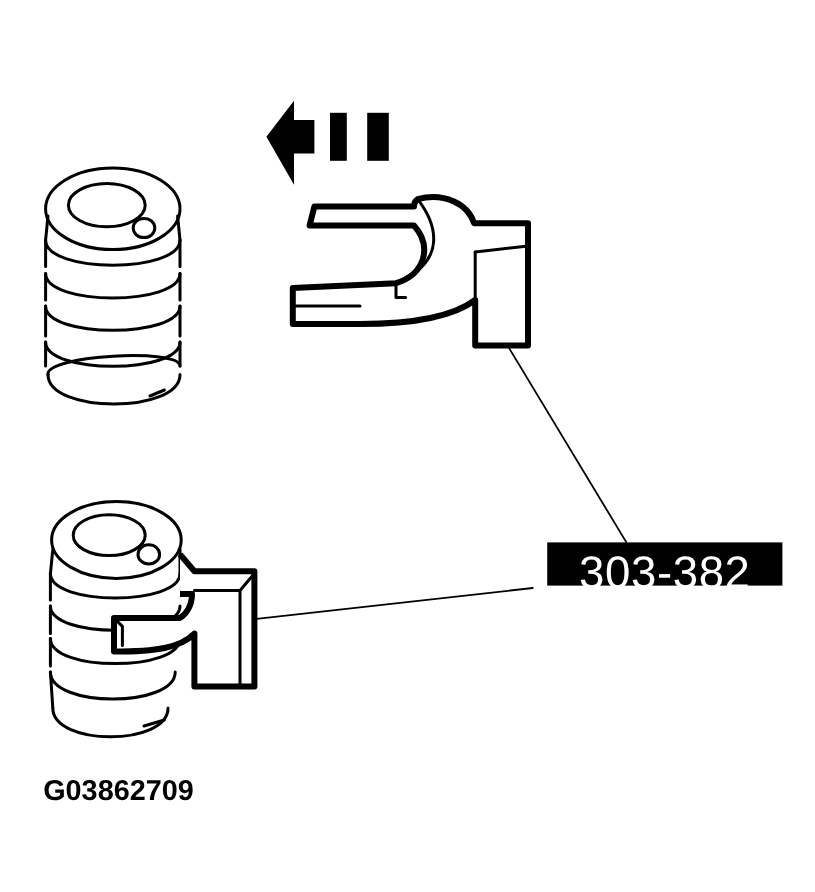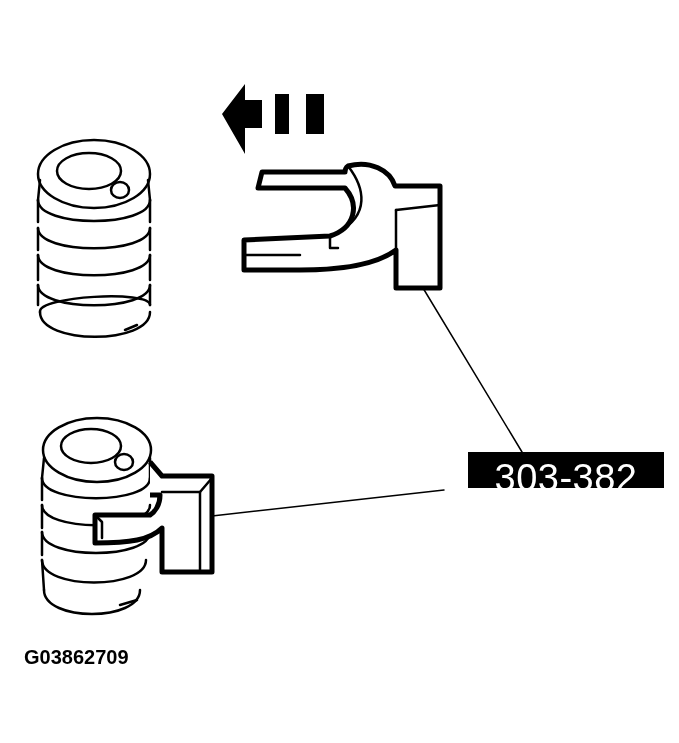--- a/index.html
+++ b/index.html
@@ -1,26 +1,26 @@
 <!DOCTYPE html>
 <html><head>
 <meta charset="utf-8">
 <style>
   html, body { margin: 0; padding: 0; background: #ffffff; }
   body { width: 679px; height: 743px; position: relative; overflow: hidden; }
   #diagram { position: absolute; left: 0; top: 0; width: 679px; height: 743px; }
   .tool-label {
-    position: absolute; left: 468px; top: 452px; width: 196px; height: 36px;
+    position: absolute; left: 456px; top: 452px; width: 196px; height: 36px;
     background: #000; color: #fff;
     font-family: "Liberation Sans", sans-serif; font-size: 38px;
     line-height: 52px; text-align: center; letter-spacing: 0.5px;
   }
   .fig-id {
-    position: absolute; left: 24px; top: 646px;
-    font-family: "Liberation Sans", sans-serif; font-size: 20px; font-weight: bold;
+    position: absolute; left: 36px; top: 646px;
+    font-family: "Liberation Sans", sans-serif; font-size: 24px; font-weight: bold;
     color: #000;
   }
   svg .ln { fill: none; stroke: #000; stroke-width: 2.5; stroke-linejoin: round; stroke-linecap: round; }
   svg .thick { fill: #fff; stroke: #000; stroke-width: 5; stroke-linejoin: round; }
   svg .face { fill: #fff; stroke: #000; stroke-width: 2.5; stroke-linejoin: round; }
 </style>
 </head>
 <body>
 
 <svg id="diagram" viewBox="0 0 679 743" xmlns="http://www.w3.org/2000/svg">

